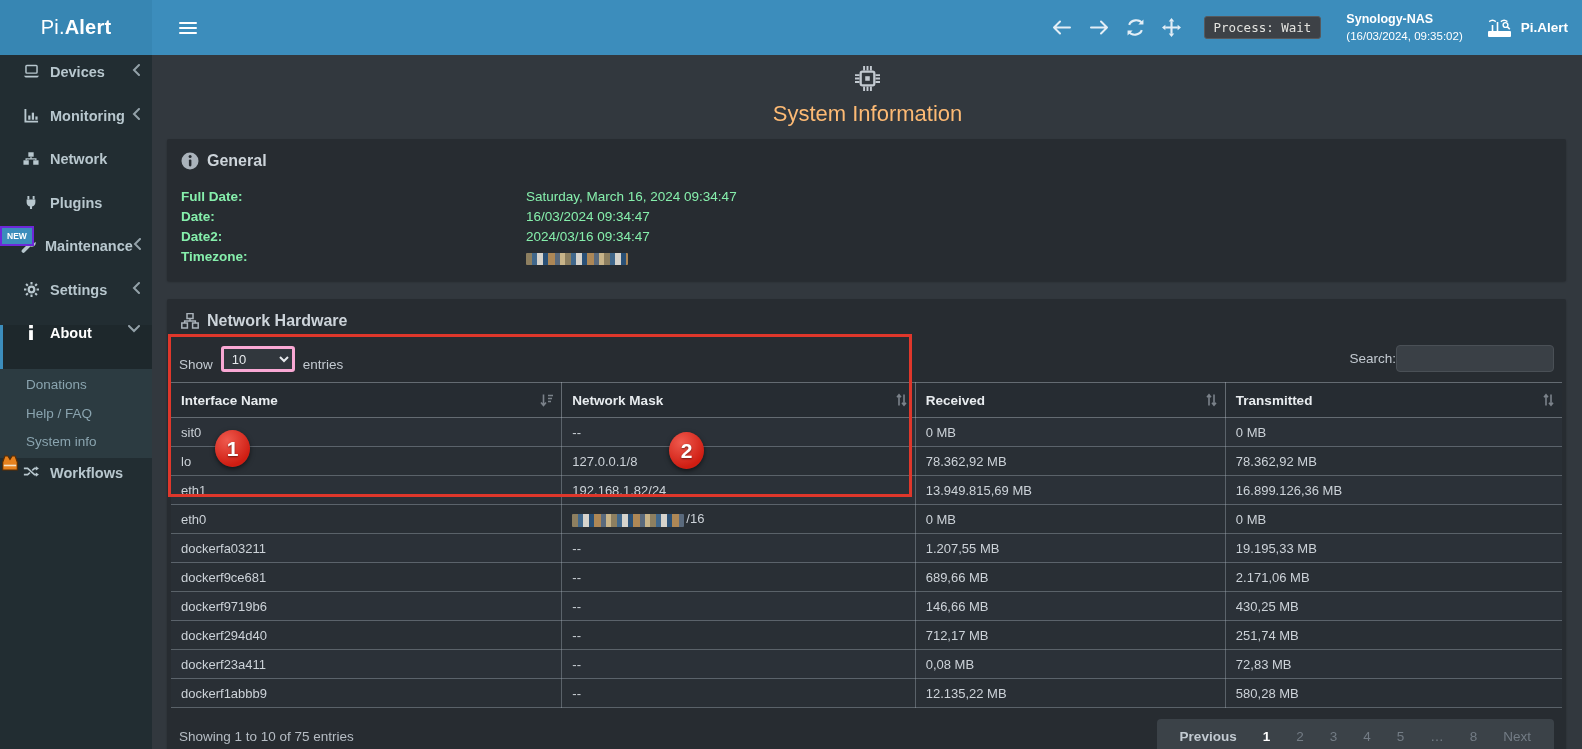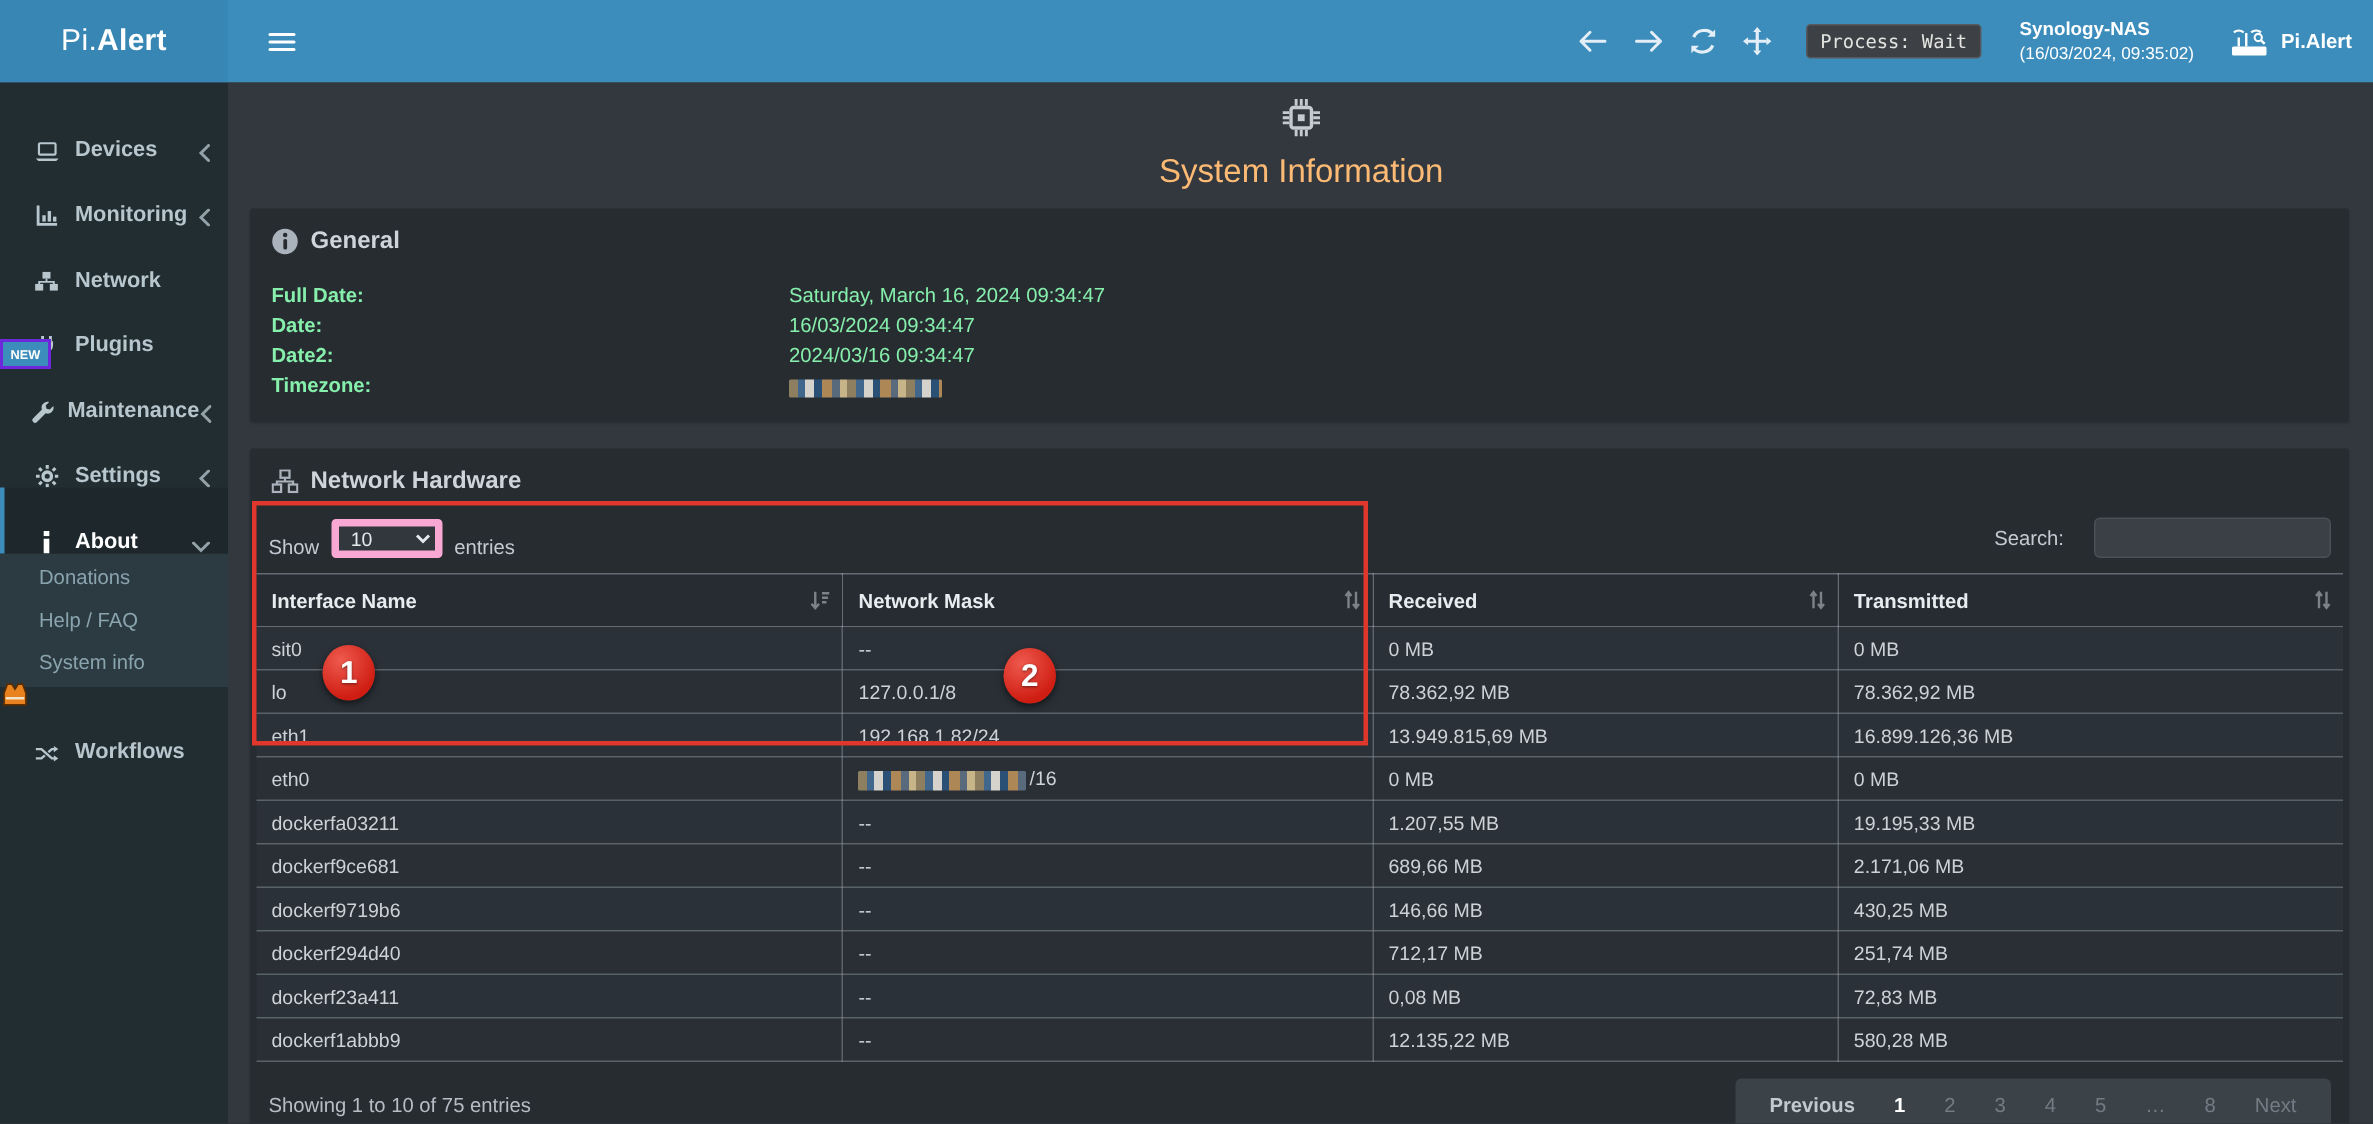--- a/index.html
+++ b/index.html
@@ -21,21 +21,21 @@
     color:#e4e4e0; background:#3d4146; border:1px solid #56595d; border-radius:3px;
     padding:3px 9px; margin-left:6px; }
   .host-info { color:#fff; font-size:11.5px; line-height:1.45; margin-left:8px; }
   .host-info .hname { font-weight:700; font-size:12.5px; }
   .right-brand { display:flex; align-items:center; gap:8px; color:#fff; font-weight:700;
     font-size:13.5px; margin-left:6px; }
 
   
   .shell { display:flex; height:694px; }
   .sidebar { width:152px; background:#222d32; flex:none; position:relative; padding-top:9px; }
-  .side-item { display:flex; align-items:flex-end; height:43.5px; padding:0 12px 0 21px;
+  .side-item { display:flex; align-items:flex-start; height:43.5px; padding:0 12px 0 21px;
     color:#b8c7ce; font-size:14.5px; font-weight:600; cursor:pointer; position:relative; }
   .side-item .si-icon { width:20px; display:flex; justify-content:center; margin-right:9px; color:#b8c7ce; }
   .side-item .si-chevron { margin-left:auto; color:#93a1a8; display:flex; }
   .side-item.active { background:#1e282c; color:#fff; border-left:3px solid #3c8dbc; padding-left:18px; }
   .side-item.active .si-icon { color:#fff; }
   .submenu { background:#2c3b41; padding:2px 0; }
   .submenu-item { height:28.5px; display:flex; align-items:center; padding-left:26px;
     color:#8aa4af; font-size:13.5px; cursor:pointer; }
   .new-badge { position:absolute; left:0; top:-12px; background:#3c8dbc; color:#fff;
     font-size:8.5px; font-weight:700; padding:3px 5px; border:2px solid #6d28d9; z-index:3; }
@@ -62,23 +62,23 @@
       #2a5076 17px 22px,#ad8756 22px 29px,#5a6a7d 29px 34px,#c8b489 34px 39px); }
   .redact-tz { width:102px; height:12px; margin-top:4px; }
   .redact-mask { width:112px; height:13px; margin-right:2px; }
 
   
   .panel.network { margin-top:18px; padding:0 4px 0 4px; }
   .panel.network .panel-header { padding-left:10px; }
   .tbl-controls { display:flex; align-items:flex-end; margin:6px 8px 10px 8px; font-size:13.5px;
     color:#c3cad1; }
   .show-select { margin:0 8px; width:74px; height:26px; background:#31373d; color:#e6e9ec;
-    border:5px solid #f9a8d4; border-radius:3px; font-size:13px; padding:0 4px;
+    border:3px solid #f9a8d4; border-radius:3px; font-size:13px; padding:0 4px;
     font-family:inherit; }
-  .search-wrap { margin-left:auto; display:flex; align-items:center; gap:20px; }
+  .search-wrap { margin-left:auto; display:flex; align-items:center; gap:0; }
   .search-input { width:158px; height:27px; background:#3a4046; border:1px solid #4a5056;
     border-radius:4px; color:#dde2e7; padding:0 8px; font-size:13px; }
 
   table.data { width:100%; border-collapse:collapse; table-layout:fixed; }
   col.c1{width:28.1%} col.c2{width:25.4%} col.c3{width:22.3%} col.c4{width:24.2%}
   table.data th { background:#262c32; color:#e8ecef; font-size:13.5px; font-weight:700;
     text-align:left; height:35px; padding:0 10px; border:1px solid rgba(175,185,195,.45);
     border-left:none; cursor:pointer; position:relative; }
   table.data th:last-child { border-right:none; }
   table.data td { color:#ccd2d8; font-size:13px; height:29px; padding:0 10px;

